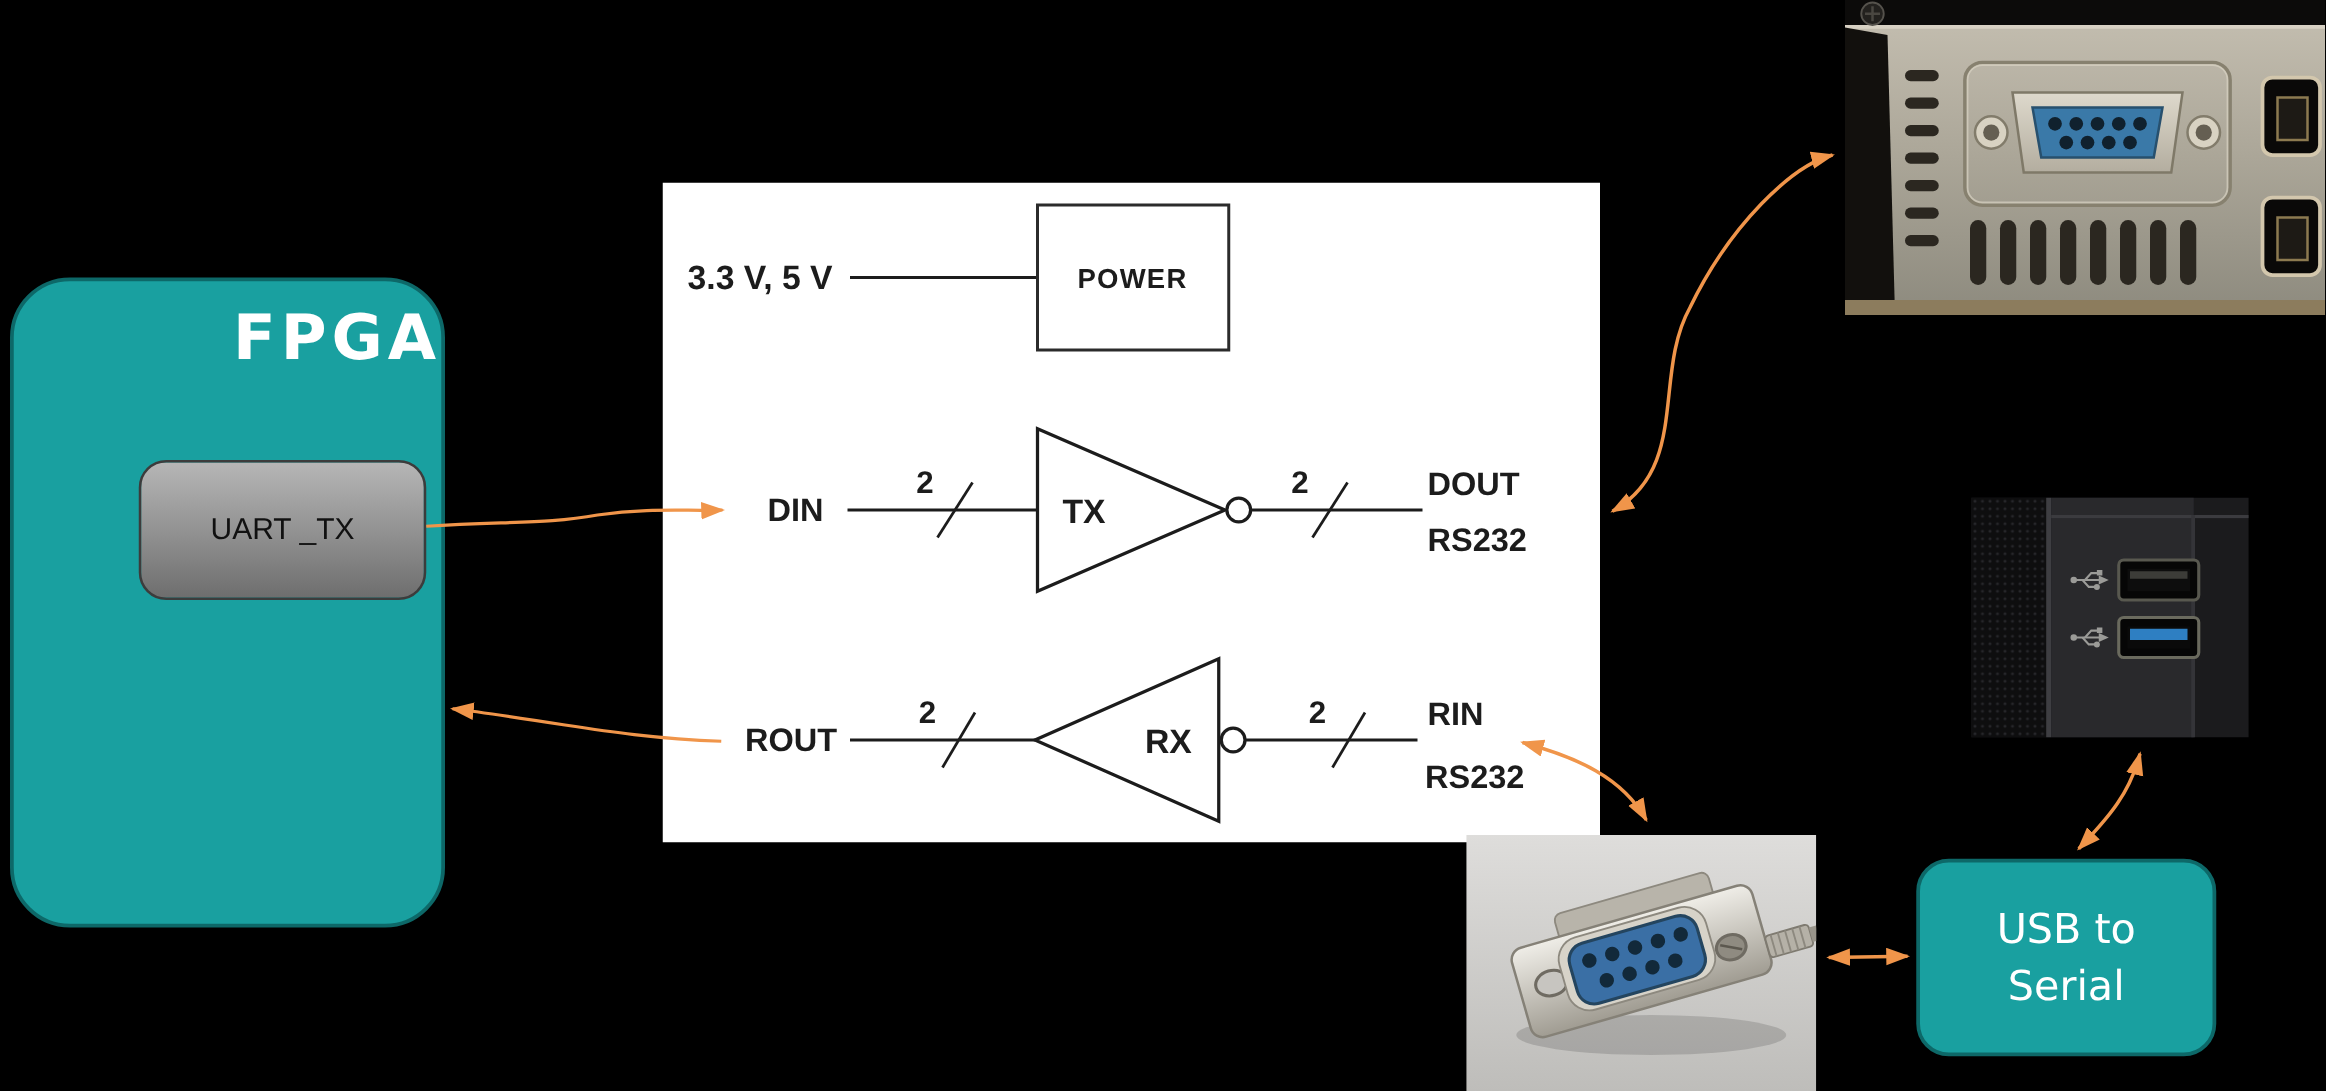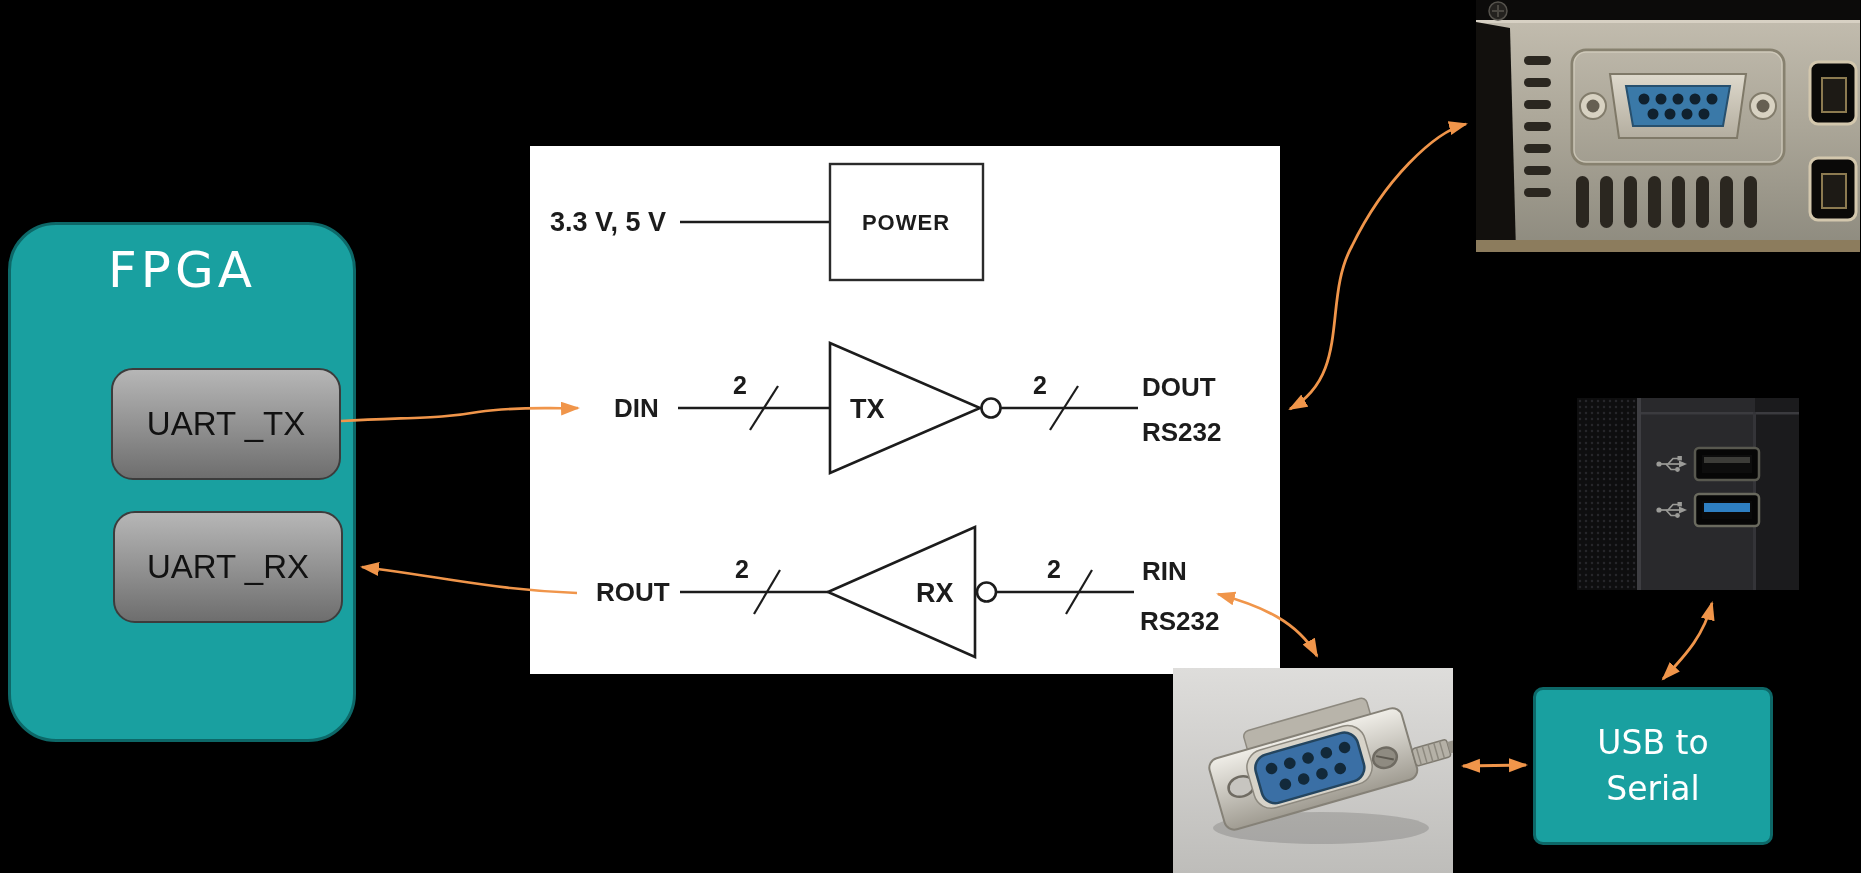--- a/index.html
+++ b/index.html
@@ -7,67 +7,65 @@
     position:relative;width:1861px;height:873px;background:#000;
     overflow:hidden;font-family:"Liberation Sans",sans-serif;
   }
   
   .fpga-box{
     position:absolute;left:8px;top:222px;width:348px;height:520px;
     background:#19a0a0;border:3px solid #0d6868;border-radius:48px;
     box-sizing:border-box;
   }
   .fpga-title{
-    position:absolute;left:0;right:0;top:16px;text-align:center;
+    position:absolute;left:0;right:0;top:16px;text-align:right;
     color:#ffffff;font-size:50px;letter-spacing:4px;
     font-family:"DejaVu Sans",sans-serif;
+    font-weight:bold;
   }
   .uart-box{
     position:absolute;width:230px;height:112px;border-radius:22px;
     background:linear-gradient(to bottom,#b6b6b6 0%,#8f8f8f 55%,#6e6e6e 100%);
     border:2px solid #3c3c3c;box-sizing:border-box;
     display:flex;align-items:center;justify-content:center;
-    color:#111;font-size:33px;font-family:"Liberation Sans",sans-serif;
+    color:#111;font-size:24px;font-family:"Liberation Sans",sans-serif;
   }
   .uart-tx{left:100px;top:143px;}
   .uart-rx{left:102px;top:286px;}
   
   .schematic{position:absolute;left:530px;top:146px;}
   .schematic text{
     font-family:"Liberation Sans",sans-serif;font-weight:bold;fill:#1c1c1c;
   }
   
   .photo{position:absolute;display:block;}
   .photo1{left:1476px;top:0px;}
   .photo2{left:1577px;top:398px;}
   .photo3{left:1173px;top:668px;}
   
   .usb-serial-box{
     position:absolute;left:1533px;top:687px;width:240px;height:158px;
-    background:#19a0a0;border:3px solid #0d6868;border-radius:10px;
+    background:#19a0a0;border:3px solid #0d6868;border-radius:26px;
     box-sizing:border-box;display:flex;flex-direction:column;
     align-items:center;justify-content:center;
     color:#fff;font-size:33px;line-height:1.4;
     font-family:"DejaVu Sans",sans-serif;text-align:center;
   }
   
   .arrows{position:absolute;left:0;top:0;pointer-events:none;}
 </style>
 </head>
 <body>
 
 <div class="stage">
 
   <div class="fpga-box">
     <div class="fpga-title">FPGA</div>
     <div class="uart-box uart-tx">
       <span>UART _TX</span>
-    </div>
-    <div class="uart-box uart-rx">
-      <span>UART _RX</span>
     </div>
   </div>
 
   <svg class="schematic" width="750" height="528" viewBox="0 0 750 528">
     <rect x="0" y="0" width="750" height="528" fill="#ffffff"></rect>
 
     <text x="20" y="85" font-size="27">3.3 V, 5 V</text>
     <line x1="150" y1="76" x2="300" y2="76" stroke="#1c1c1c" stroke-width="2.4"></line>
     <rect x="300" y="18" width="153" height="116" fill="none" stroke="#2b2b2b" stroke-width="2.4"></rect>
     <text x="376" y="84" font-size="22" text-anchor="middle" letter-spacing="1">POWER</text>

